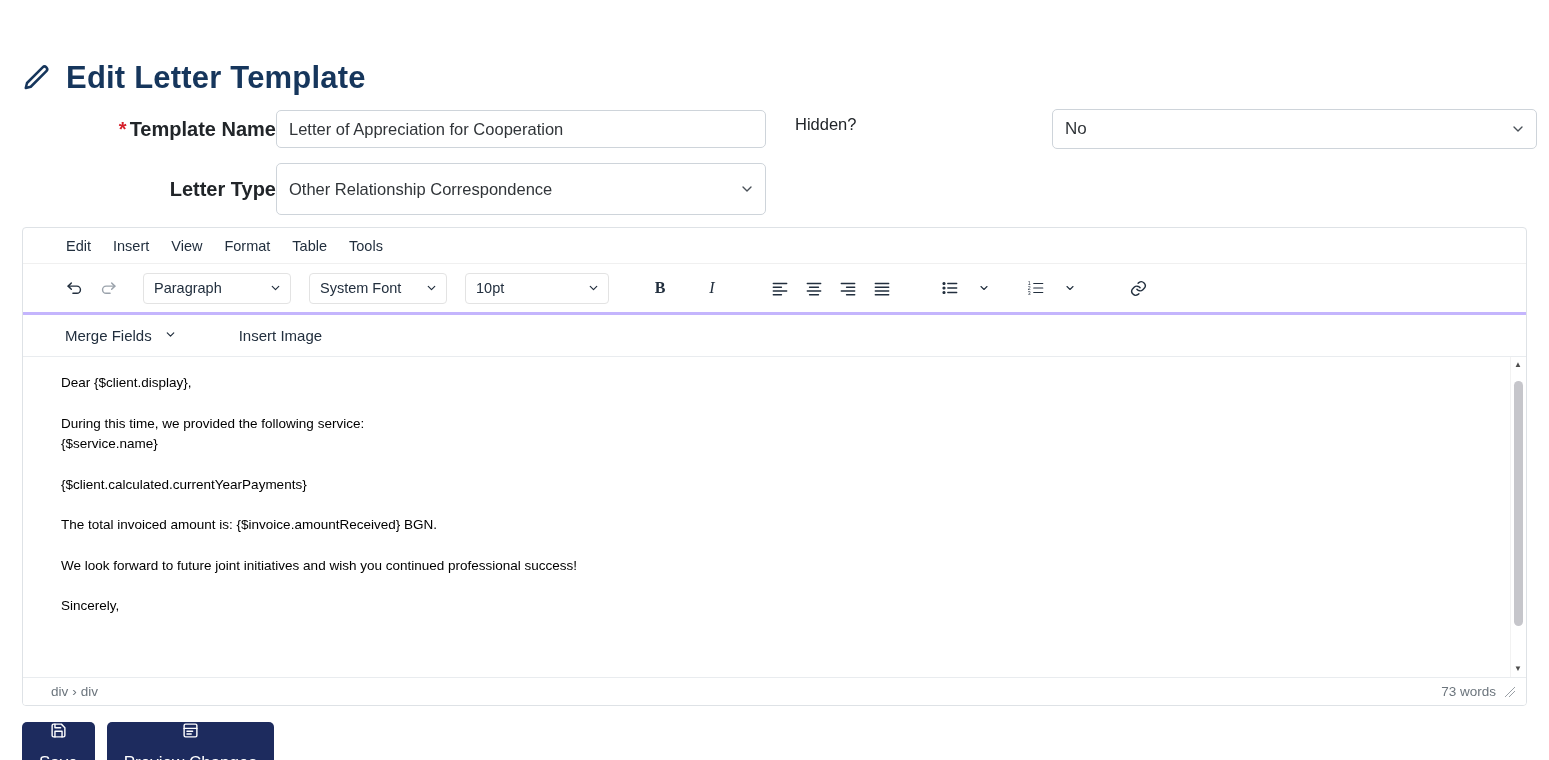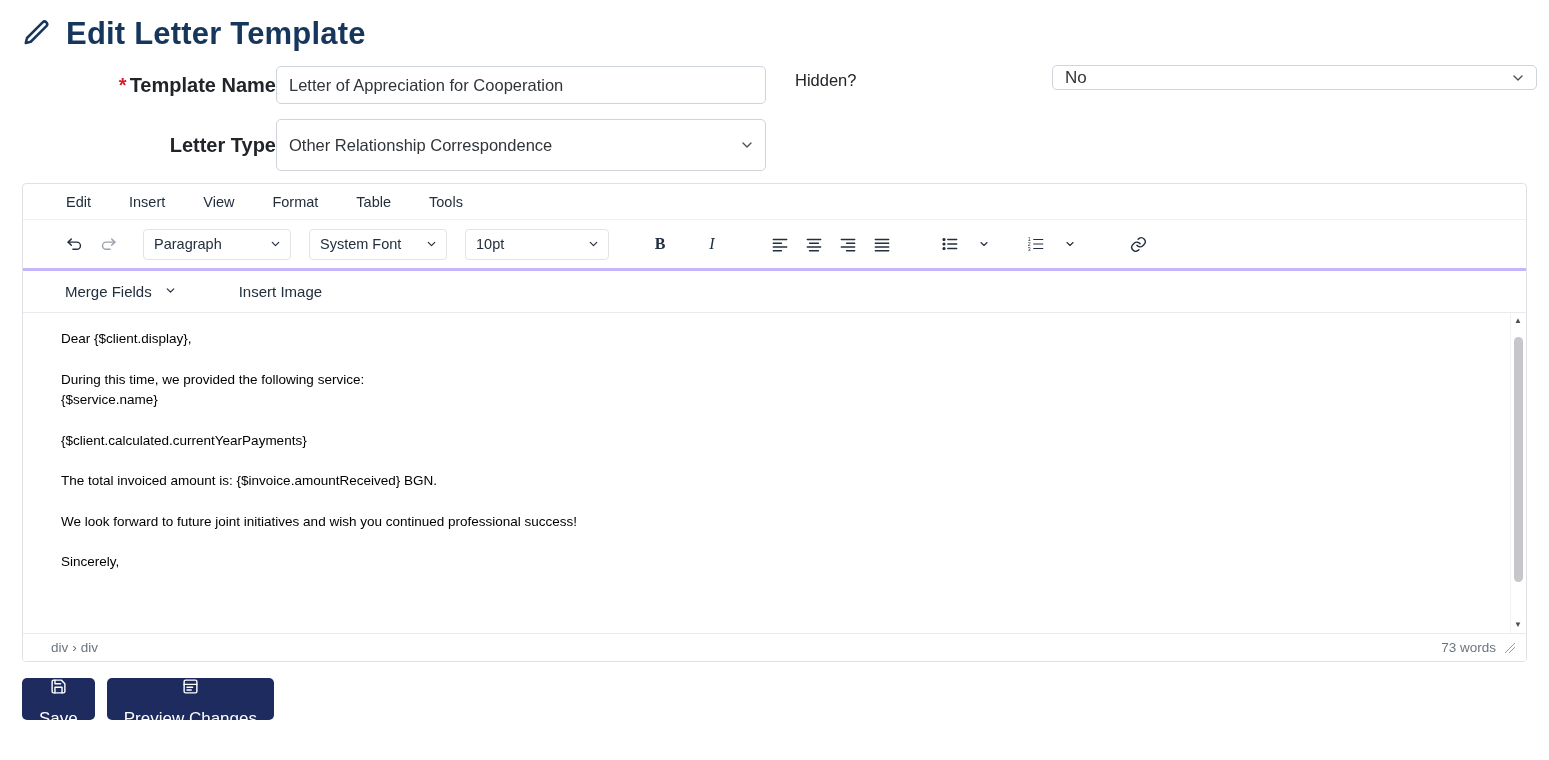--- a/index.html
+++ b/index.html
@@ -16,23 +16,24 @@
   .page {
     position: relative;
     width: 1549px;
     height: 760px;
     padding: 0;
   }
 
   
   .title-row {
     display: flex;
-    align-items: flex-start;
+    align-items: center;
     gap: 14px;
     padding: 18px 0 0 22px;
+    margin-top: 44px;
   }
   .pencil-icon {
     width: 30px;
     height: 30px;
     display: block;
     color: #16365c;
   }
   .page-title {
     font-size: 31px;
     font-weight: bold;
@@ -108,35 +109,35 @@
     top: 8px;
     font-size: 16.5px;
     font-weight: normal;
   }
   .hidden-select {
     position: absolute;
     left: 1052px;
     top: 2px;
     width: 485px;
   }
-  .hidden-select .select-box { width: 485px; height: 25px; font-size: 17px; }
+  .hidden-select .select-box { width: 485px; height: 40px; font-size: 17px; }
 
   
   .editor {
     margin: 16px 22px 0 22px;
     width: 1505px;
     border: 1px solid #dee2e6;
     border-radius: 4px;
     background: #fff;
     overflow: hidden;
   }
   .menubar {
     display: flex;
     align-items: center;
-    gap: 20px;
+    gap: 4px;
     height: 36px;
     padding: 0 34px;
     font-size: 14.5px;
     color: #222f3e;
     border-bottom: 1px solid #f0f0f0;
   }
   .menubar .mi {
     padding: 4px 9px;
     border-radius: 3px;
     cursor: default;

